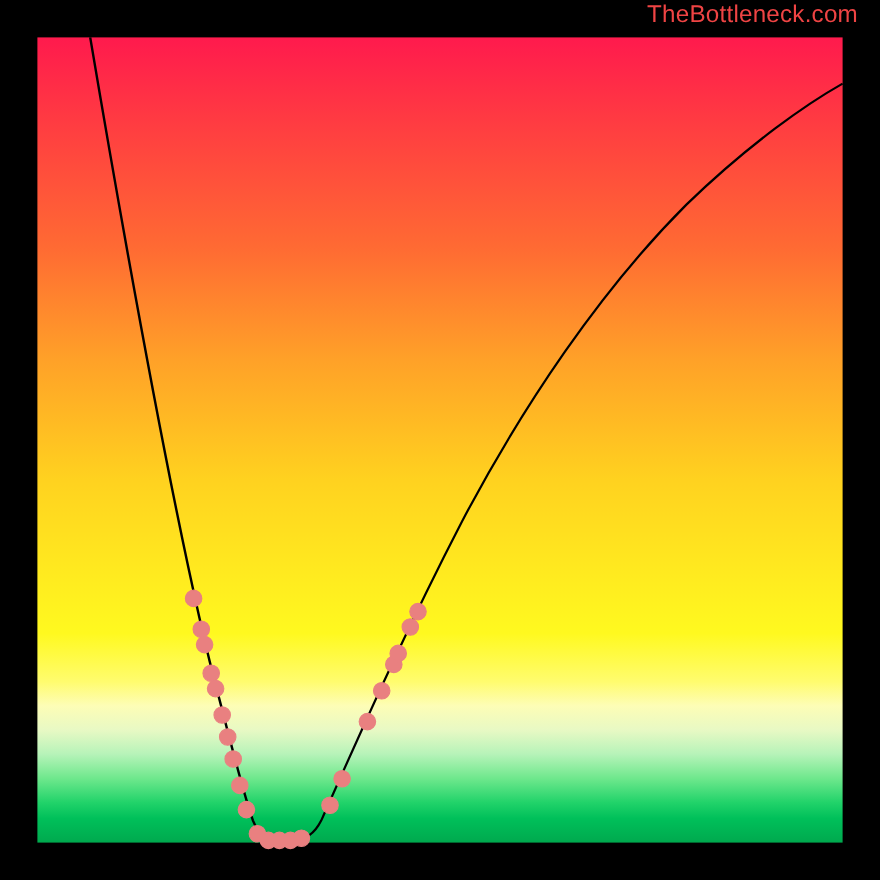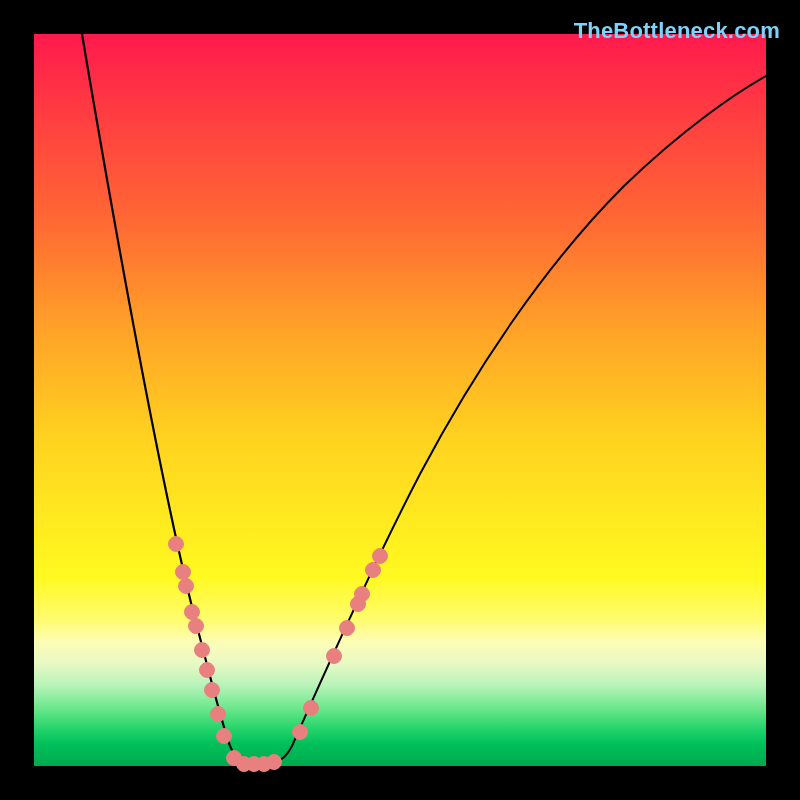--- a/index.html
+++ b/index.html
@@ -34,26 +34,26 @@
       #fdfdb6 83%,
       #e8f9c4 86%,
       #b7f3b9 89%,
       #6fe88d 92%,
       #22d36a 95%,
       #00c05a 97%,
       #00a94e 100%);
   }
   .watermark {
     position: absolute;
-    top: 18px;
+    top: 0;
     right: 20px;
-    color: #7dd3fc;
+    color: #ef4444;
     font-size: 22px;
     letter-spacing: 0.2px;
-    font-weight: 700;
+    font-weight: 400;
   }
   svg.curves {
     position: absolute;
     left: 0;
     top: 0;
     width: 732px;
     height: 732px;
     overflow: visible;
   }
   .curve {

